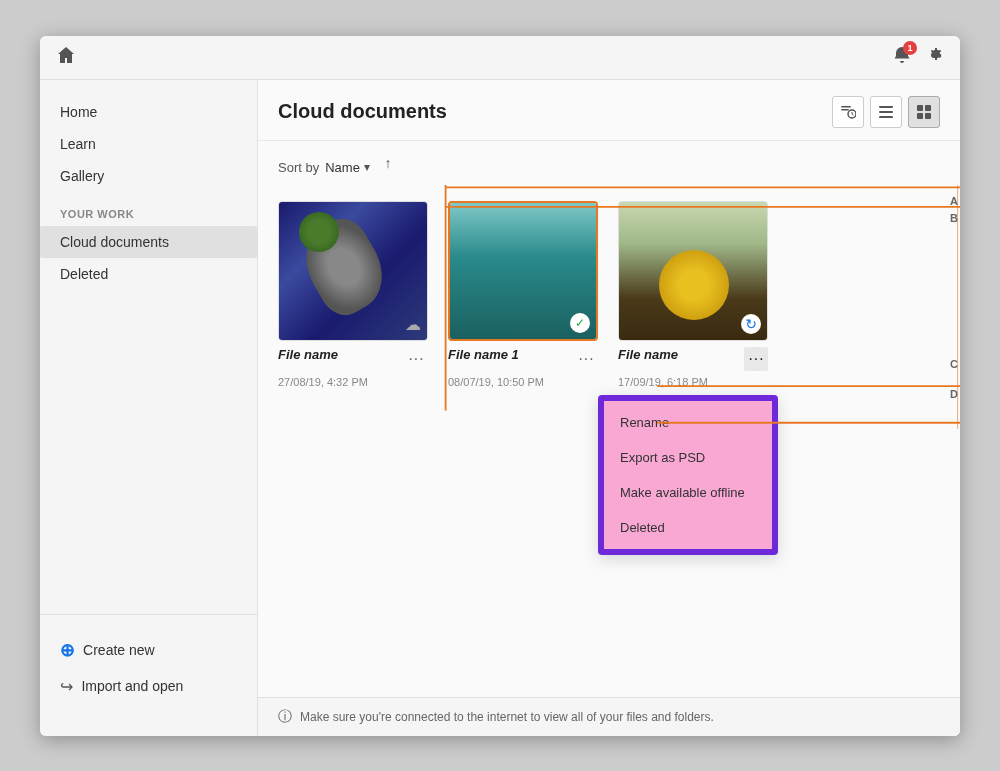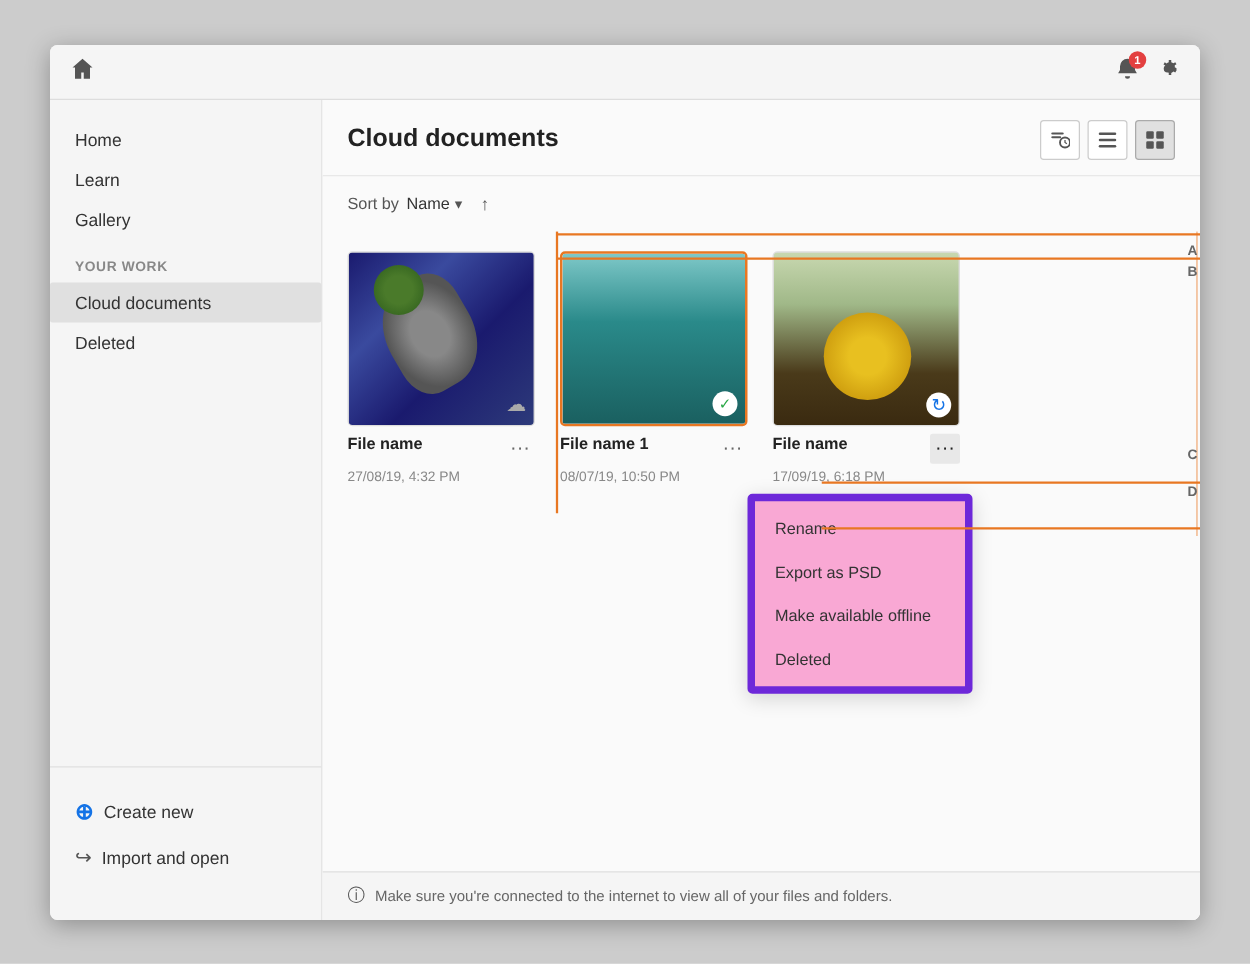--- a/index.html
+++ b/index.html
@@ -149,21 +149,21 @@
     }
     .toolbar-btn.active {
       background: #e0e0e0;
       border-color: #aaa;
     }
 
     
     .sort-bar {
       padding: 10px 20px;
       display: flex;
-      align-items: center;
+      align-items: flex-end;
       gap: 6px;
       font-size: 13px;
       color: #555;
       flex-shrink: 0;
     }
     .sort-dropdown {
       display: flex;
       align-items: center;
       gap: 4px;
       cursor: pointer;
@@ -261,20 +261,21 @@
       padding: 6px 0 0;
       display: flex;
       align-items: flex-start;
       justify-content: space-between;
     }
     .file-meta { flex: 1; }
     .file-name {
       font-size: 13px;
       font-weight: 600;
       color: #222;
+      font-style: italic;
     }
     .file-date {
       font-size: 11px;
       color: #888;
       margin-top: 14px;
     }
     .file-menu-btn {
       width: 24px;
       height: 24px;
       display: flex;

